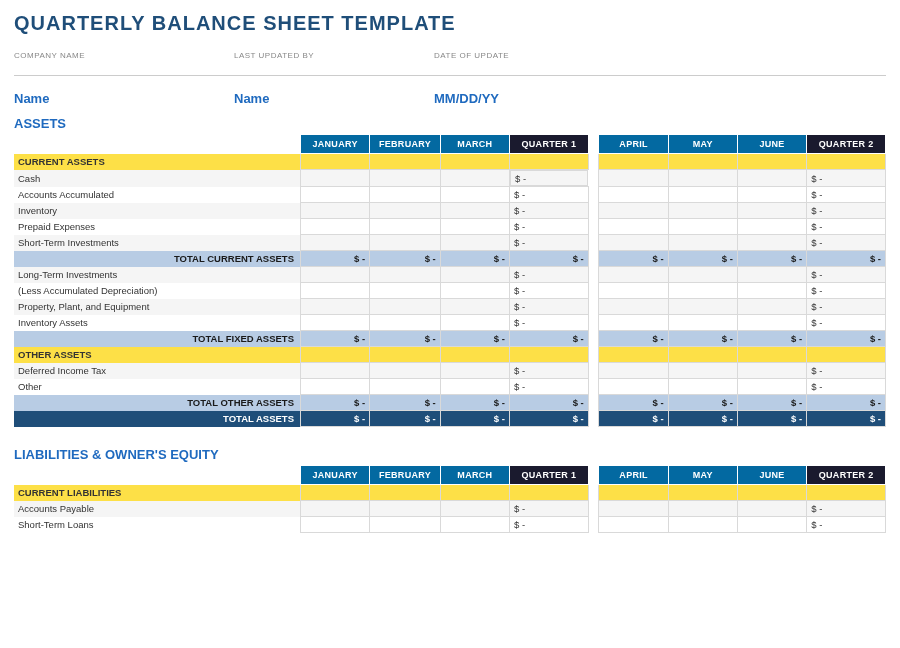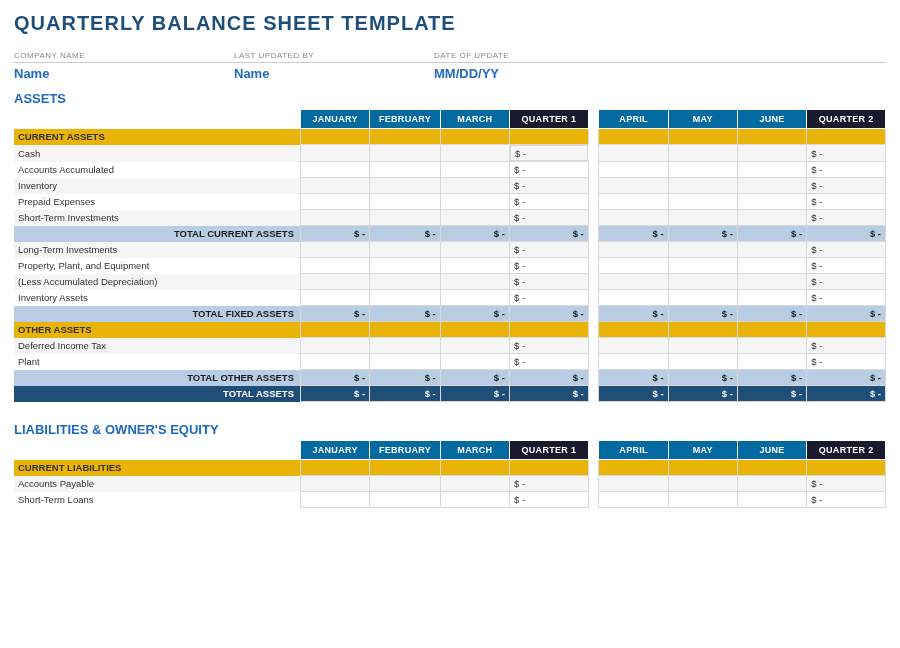--- a/index.html
+++ b/index.html
@@ -20,22 +20,22 @@
       font-weight: bold;
       color: #1f4e79;
       letter-spacing: 1px;
       margin-bottom: 16px;
       text-transform: uppercase;
     }
     .meta-row {
       display: flex;
       align-items: flex-start;
       border-bottom: 1px solid #ccc;
-      padding-bottom: 2px;
-      margin-bottom: 3px;
+      padding-bottom: 15px;
+      margin-bottom: 15px;
     }
     .meta-label {
       font-size: 8px;
       color: #888;
       text-transform: uppercase;
       letter-spacing: 0.5px;
       width: 220px;
     }
     .meta-label2 {
       font-size: 8px;
@@ -110,21 +110,21 @@
       padding: 2px 4px;
       height: 16px;
     }
     td.label-cell {
       border: none;
       border-right: none;
       padding-left: 4px;
     }
 
     .row-category {
-      background: #eab308;
+      background: #fde047;
       font-weight: bold;
       font-size: 9.5px;
       text-transform: uppercase;
       border-radius: 8px;
     }
     .row-total {
       background: #b8cce4;
       font-weight: bold;
       font-size: 9.5px;
       text-transform: uppercase;
@@ -316,34 +316,34 @@
           <td></td>
         <td style="font-size:9.5px;padding:2px 4px;"><span>$</span>&nbsp;<span>-</span></td>
         <td class="spacer-col"></td>
         <td></td>
           <td></td>
           <td></td>
         <td style="font-size:9.5px;padding:2px 4px;"><span>$</span>&nbsp;<span>-</span></td>
       </tr>
 
       <tr class="row-item">
+        <td class="label-cell">(Less Accumulated Depreciation)</td>
+        <td></td>
+          <td></td>
+          <td></td>
+        <td style="font-size:9.5px;padding:2px 4px;"><span>$</span>&nbsp;<span>-</span></td>
+        <td class="spacer-col"></td>
+        <td></td>
+          <td></td>
+          <td></td>
+        <td style="font-size:9.5px;padding:2px 4px;"><span>$</span>&nbsp;<span>-</span></td>
+      </tr>
+
+      <tr class="row-item">
         <td class="label-cell">Property, Plant, and Equipment</td>
-        <td></td>
-          <td></td>
-          <td></td>
-        <td style="font-size:9.5px;padding:2px 4px;"><span>$</span>&nbsp;<span>-</span></td>
-        <td class="spacer-col"></td>
-        <td></td>
-          <td></td>
-          <td></td>
-        <td style="font-size:9.5px;padding:2px 4px;"><span>$</span>&nbsp;<span>-</span></td>
-      </tr>
-
-      <tr class="row-item">
-        <td class="label-cell">(Less Accumulated Depreciation)</td>
         <td></td>
           <td></td>
           <td></td>
         <td style="font-size:9.5px;padding:2px 4px;"><span>$</span>&nbsp;<span>-</span></td>
         <td class="spacer-col"></td>
         <td></td>
           <td></td>
           <td></td>
         <td style="font-size:9.5px;padding:2px 4px;"><span>$</span>&nbsp;<span>-</span></td>
       </tr>
@@ -394,21 +394,21 @@
           <td></td>
         <td style="font-size:9.5px;padding:2px 4px;"><span>$</span>&nbsp;<span>-</span></td>
         <td class="spacer-col"></td>
         <td></td>
           <td></td>
           <td></td>
         <td style="font-size:9.5px;padding:2px 4px;"><span>$</span>&nbsp;<span>-</span></td>
       </tr>
 
       <tr class="row-item">
-        <td class="label-cell">Plant</td>
+        <td class="label-cell">Other</td>
         <td></td>
           <td></td>
           <td></td>
         <td style="font-size:9.5px;padding:2px 4px;"><span>$</span>&nbsp;<span>-</span></td>
         <td class="spacer-col"></td>
         <td></td>
           <td></td>
           <td></td>
         <td style="font-size:9.5px;padding:2px 4px;"><span>$</span>&nbsp;<span>-</span></td>
       </tr>

